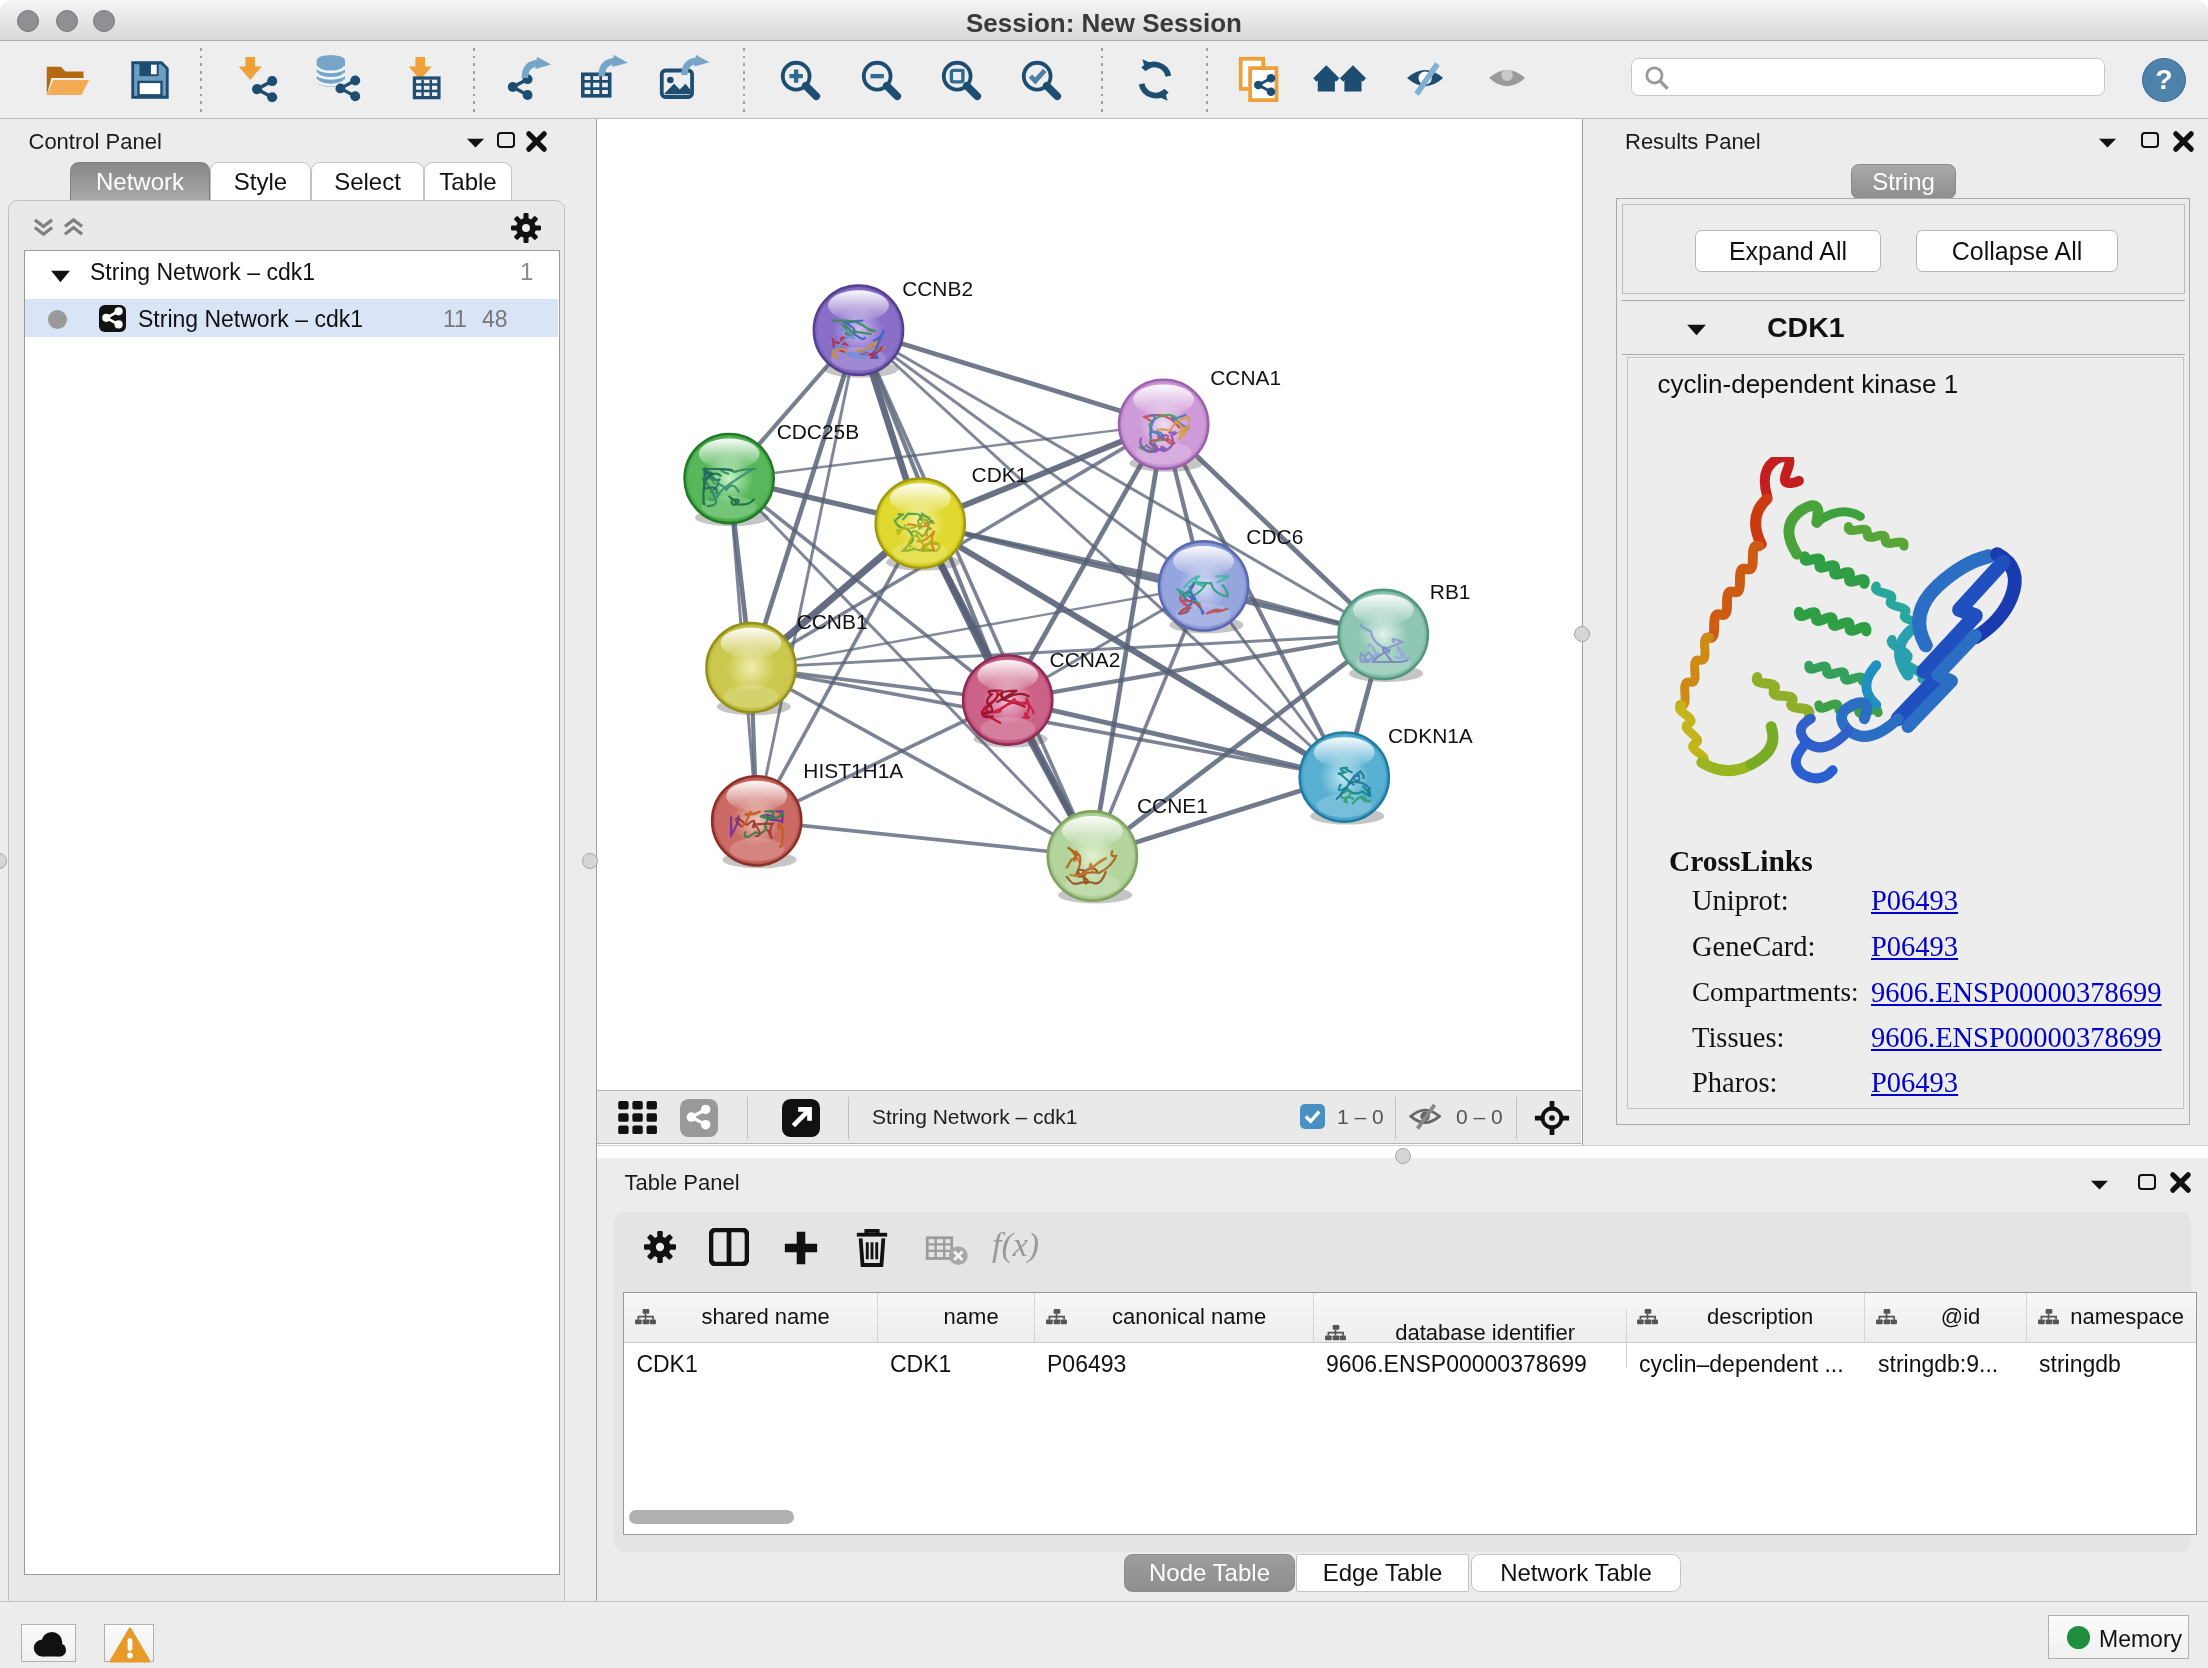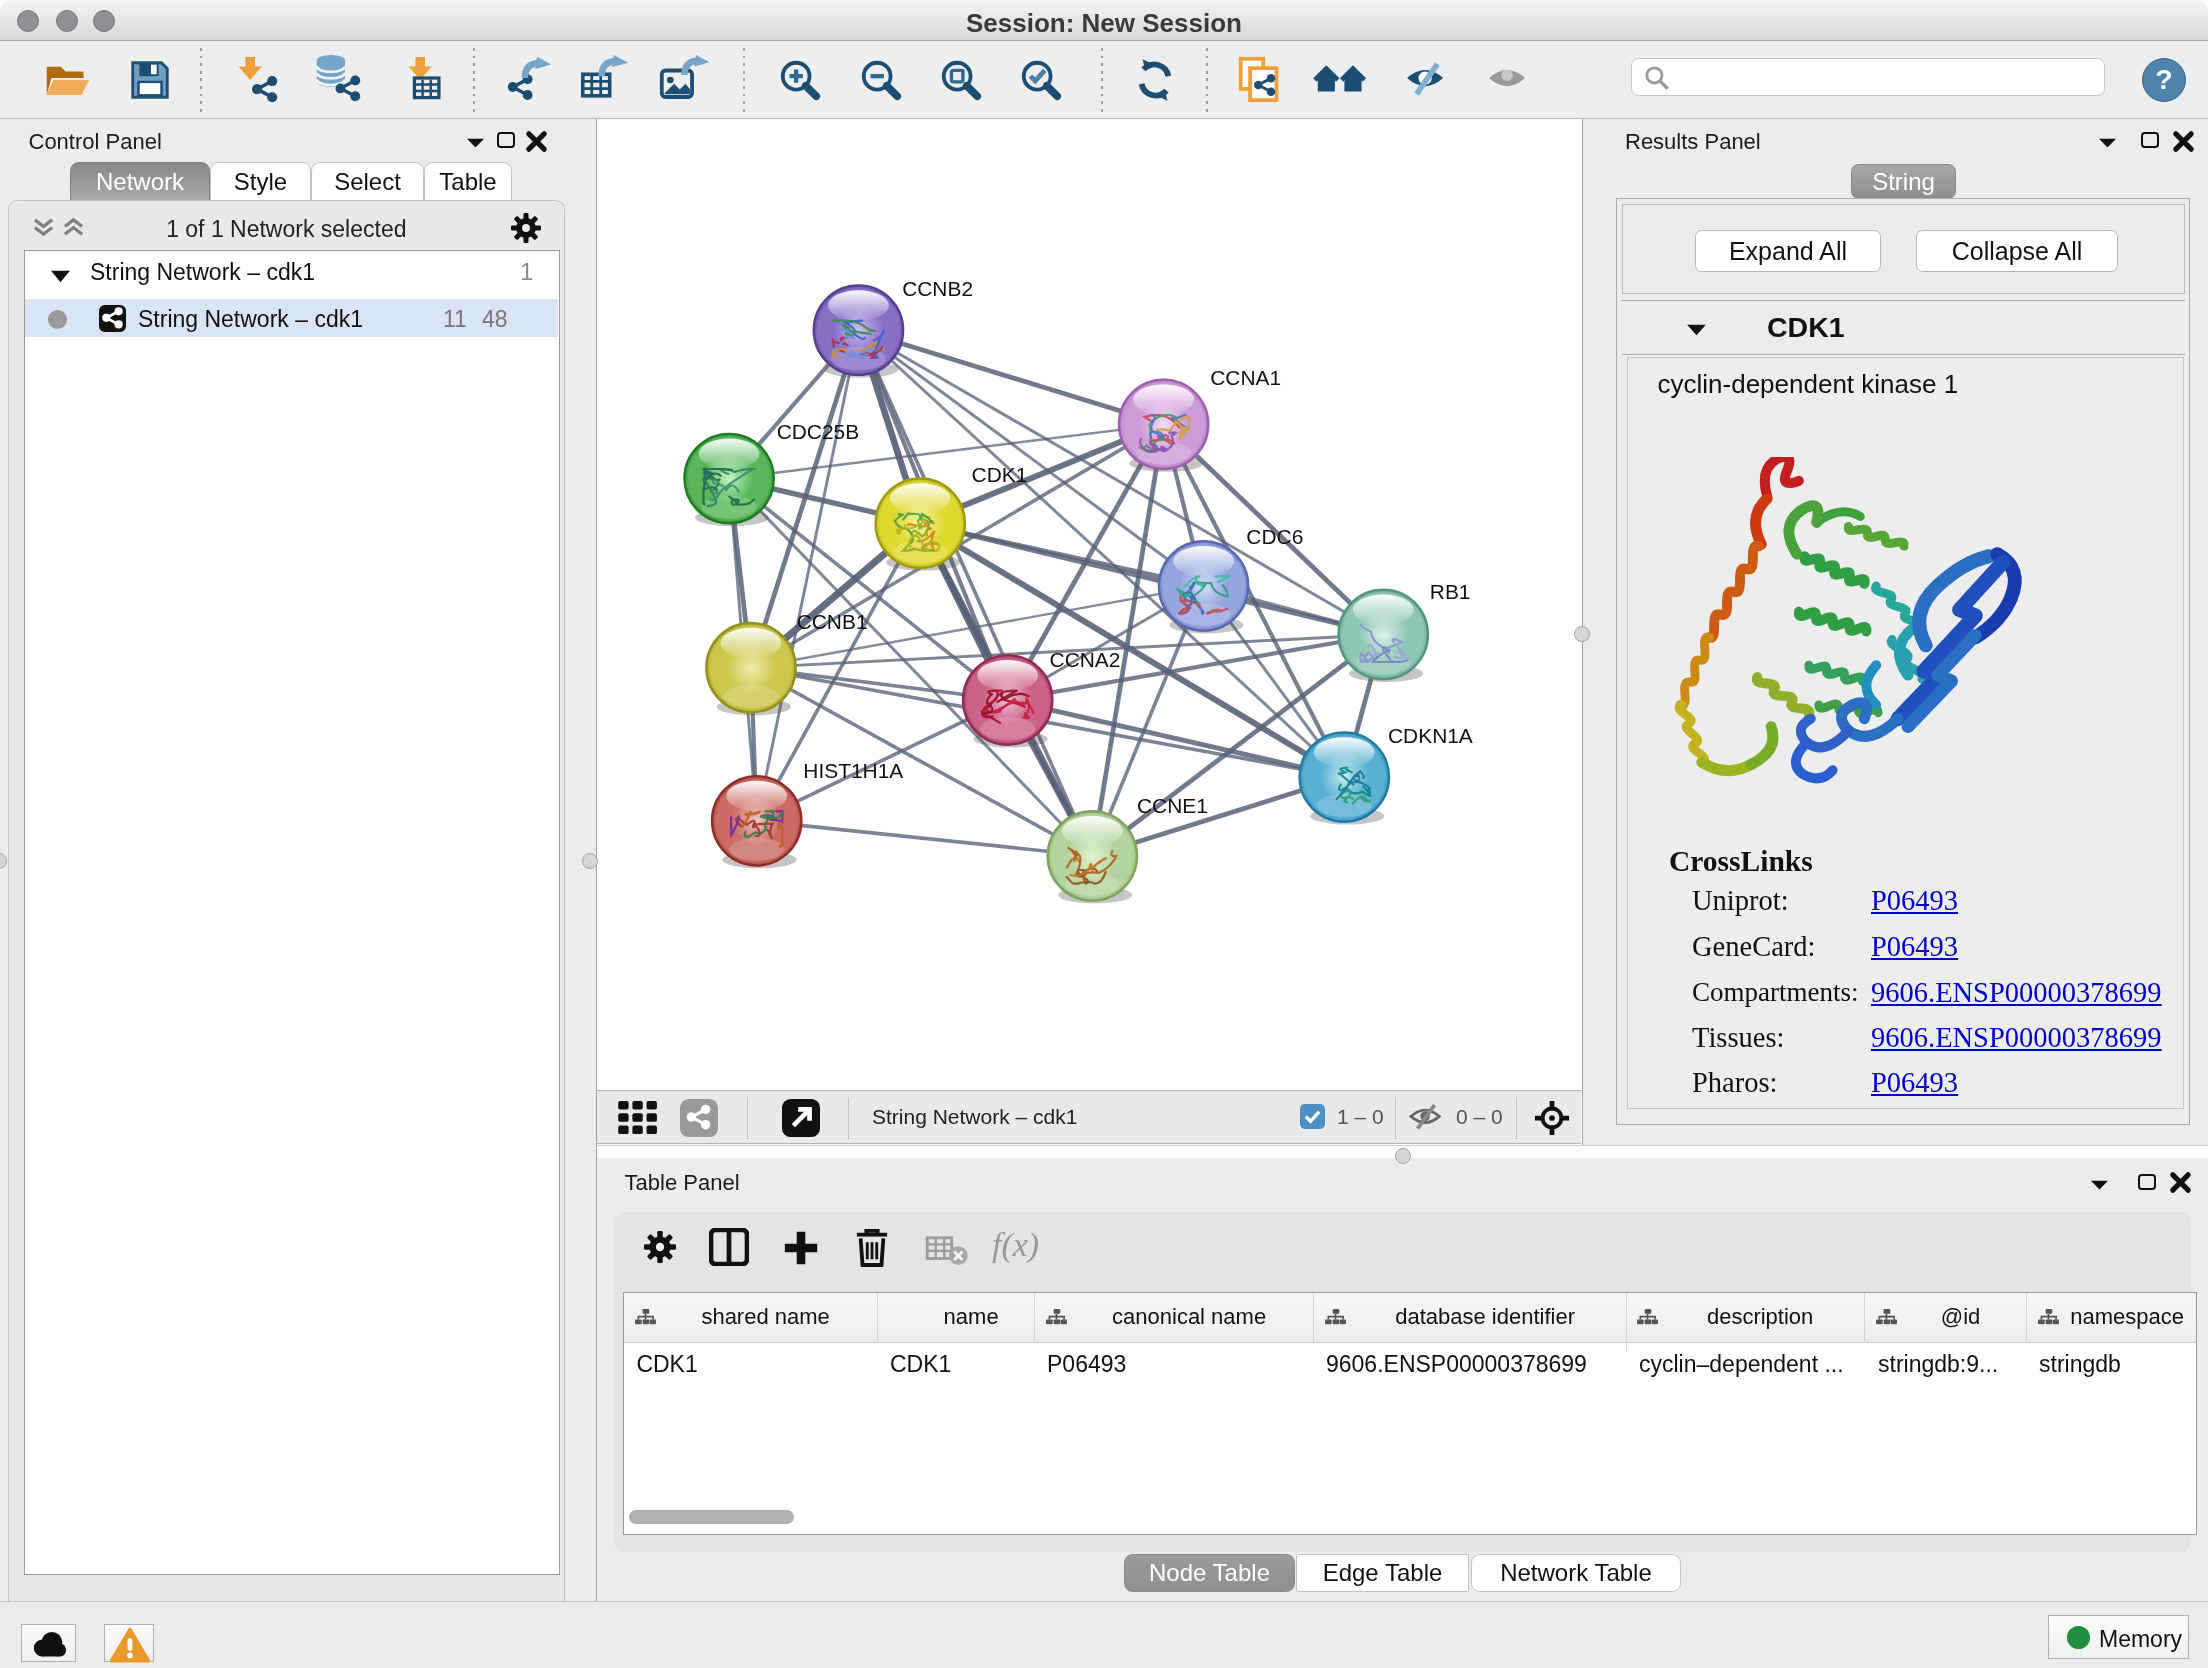--- a/index.html
+++ b/index.html
@@ -206,21 +206,20 @@
     <div class="tab" style="left:311px;top:43px;width:113px">Select</div>
     <div class="tab" style="left:424px;top:43px;width:88px">Table</div>
     <div style="position:absolute;left:7.6px;top:81px;width:557px;height:1493px;background:#e9e9e9;border:1px solid #c2c2c2;border-radius:9.5px"></div>
     <div style="position:absolute;left:13.3px;top:88px;width:546px;height:42px;">
       <div style="position:absolute;left:19px;top:9.5px"><svg width="23" height="21" viewBox="0 0 24 22" style="">
           <path d="M3 3 L12 10 L21 3 M3 11 L12 18 L21 11" fill="none" stroke="#808080" stroke-width="3.4"></path>
         </svg></div>
       <div style="position:absolute;left:49px;top:9.5px"><svg width="23" height="21" viewBox="0 0 24 22" style="">
           <path d="M3 10 L12 3 L21 10 M3 18 L12 11 L21 18" fill="none" stroke="#808080" stroke-width="3.4"></path>
         </svg></div>
-      <div style="position:absolute;left:0;width:546px;text-align:center;top:8.6px;font-size:23px;color:#222">1 of 1 Network selected</div>
       <div style="position:absolute;left:498px;top:5.7px"><svg width="30" height="30" viewBox="0 0 32 32" style="">
           <circle cx="16.0" cy="16.0" r="10.6" fill="#111"></circle>
           <rect x="13.3" y="0" width="5.4" height="7.0" rx="1.3" fill="#111" transform="rotate(0 16.0 16.0)"></rect>
           <rect x="13.3" y="0" width="5.4" height="7.0" rx="1.3" fill="#111" transform="rotate(45 16.0 16.0)"></rect>
           <rect x="13.3" y="0" width="5.4" height="7.0" rx="1.3" fill="#111" transform="rotate(90 16.0 16.0)"></rect>
           <rect x="13.3" y="0" width="5.4" height="7.0" rx="1.3" fill="#111" transform="rotate(135 16.0 16.0)"></rect>
           <rect x="13.3" y="0" width="5.4" height="7.0" rx="1.3" fill="#111" transform="rotate(180 16.0 16.0)"></rect>
           <rect x="13.3" y="0" width="5.4" height="7.0" rx="1.3" fill="#111" transform="rotate(225 16.0 16.0)"></rect>
           <rect x="13.3" y="0" width="5.4" height="7.0" rx="1.3" fill="#111" transform="rotate(270 16.0 16.0)"></rect>
           <rect x="13.3" y="0" width="5.4" height="7.0" rx="1.3" fill="#111" transform="rotate(315 16.0 16.0)"></rect>
@@ -747,21 +746,21 @@
 <rect x="8" y="1" width="7" height="5" rx="1"></rect>
 <rect x="0" y="12" width="7" height="5" rx="1"></rect>
 <rect x="8" y="12" width="7" height="5" rx="1"></rect>
 <rect x="15.5" y="12" width="6.5" height="5" rx="1"></rect>
 <path d="M11 6 L11 9 M3.5 12 L3.5 9 L19 9 L19 12 M11 9 L11 12" stroke="#555" stroke-width="1.8" fill="none"></path>
             </g>
           </svg></div>
         <div style="position:absolute;left:34px;right:3.8px;top:11.4px;font-size:22px;color:#111;text-align:center;white-space:nowrap;overflow:hidden">canonical name</div>
       </div>
       <div style="position:absolute;left:423px;top:58px;font-size:23px;color:#111;white-space:nowrap">P06493</div>
-      <div style="position:absolute;left:690px;top:0;width:313px;height:59px;border-right:1px solid #d4d4d4">
+      <div style="position:absolute;left:690px;top:16px;width:313px;height:59px;border-right:1px solid #d4d4d4">
         <div style="position:absolute;left:10.5px;top:15px"><svg width="21" height="19" viewBox="0 0 22 20" style="">
             <g fill="#555">
 <rect x="8" y="1" width="7" height="5" rx="1"></rect>
 <rect x="0" y="12" width="7" height="5" rx="1"></rect>
 <rect x="8" y="12" width="7" height="5" rx="1"></rect>
 <rect x="15.5" y="12" width="6.5" height="5" rx="1"></rect>
 <path d="M11 6 L11 9 M3.5 12 L3.5 9 L19 9 L19 12 M11 9 L11 12" stroke="#555" stroke-width="1.8" fill="none"></path>
             </g>
           </svg></div>
         <div style="position:absolute;left:34px;right:3.8px;top:11.4px;font-size:22px;color:#111;text-align:center;white-space:nowrap;overflow:hidden">database identifier</div>

